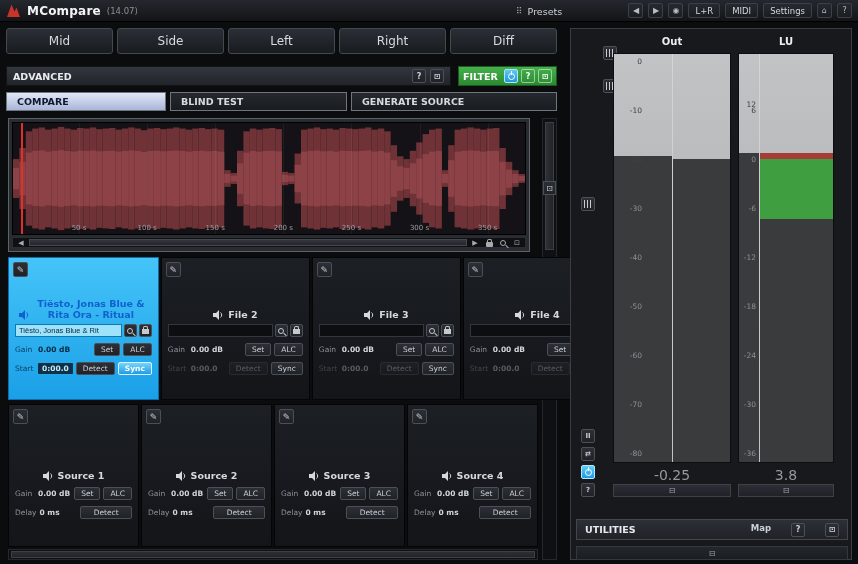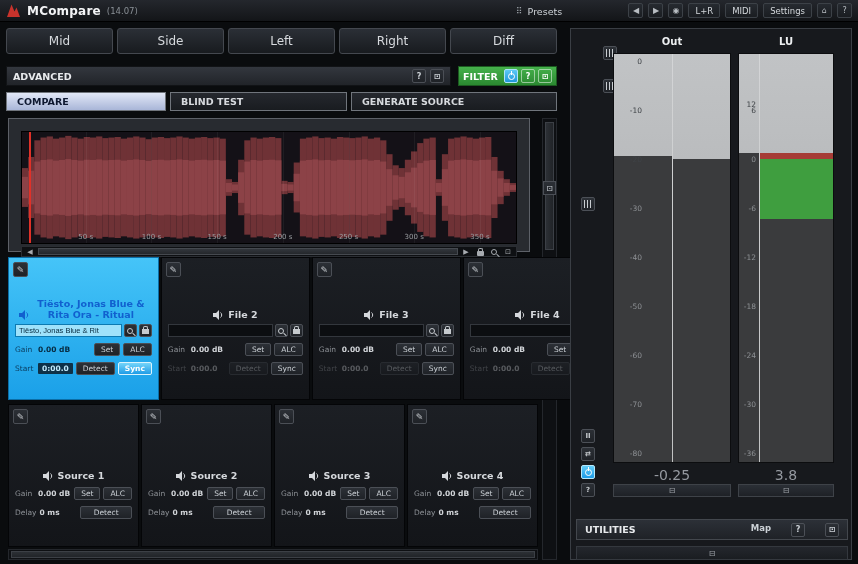--- a/index.html
+++ b/index.html
@@ -30,21 +30,21 @@
   .filter .mini-ic{background:transparent;border-color:rgba(255,255,255,.5);color:#fff}
   .icon-power{position:relative;width:7px;height:7px;border:1px solid currentColor;border-radius:50%}
   .icon-power::after{content:"";position:absolute;left:2px;top:-3px;width:1px;height:4px;background:currentColor}
 
   
   .tabs{position:absolute;left:6px;top:92px;width:551px;height:19px;display:flex;gap:4px}
   .tab{background:linear-gradient(#25282e,#191c20);border:1px solid #70757c;color:#d7dade;font-size:9.5px;font-weight:bold;display:flex;align-items:center;padding:0 10px}
   .tab.active{background:linear-gradient(#e2e8f7,#a9b6d8);color:#0e1830}
 
   
-  .wave-panel{position:absolute;left:8px;top:118px;width:522px;height:134px;background:#282b30;border:1px solid #5d6168;padding:12px}
+  .wave-panel{position:absolute;left:8px;top:118px;width:522px;height:134px;background:#282b30;border:1px solid #5d6168;padding:3px}
   .wave-area{position:relative;width:100%;height:113px;background:#141117;border:1px solid #000;overflow:hidden}
   .wave-area svg{position:absolute;inset:0;width:100%;height:100%}
   .cursor{position:absolute;top:0;bottom:0;width:2px;background:#e03128}
   .time-ruler{position:absolute;inset:0;pointer-events:none}
   .time-line{position:absolute;top:0;bottom:0;width:1px;background:rgba(255,255,255,.05)}
   .time-label{position:absolute;bottom:2px;transform:translateX(-50%);font-size:7px;color:#9a9da1}
   .wave-scroll{position:relative;height:11px;margin-top:2px;background:#0e1013;border:1px solid #2a2d32;display:flex;align-items:center;gap:2px;padding:0 2px;font-size:7px;color:#a7abb0}
   .ws-track{flex:1;height:7px;position:relative;background:#0e1013}
   .ws-thumb{position:absolute;inset:0;background:linear-gradient(#32363c,#24272b);border:1px solid #45494f}
   .ws-ic{display:flex;align-items:center;justify-content:center;width:12px;height:9px;color:#a7abb0}

